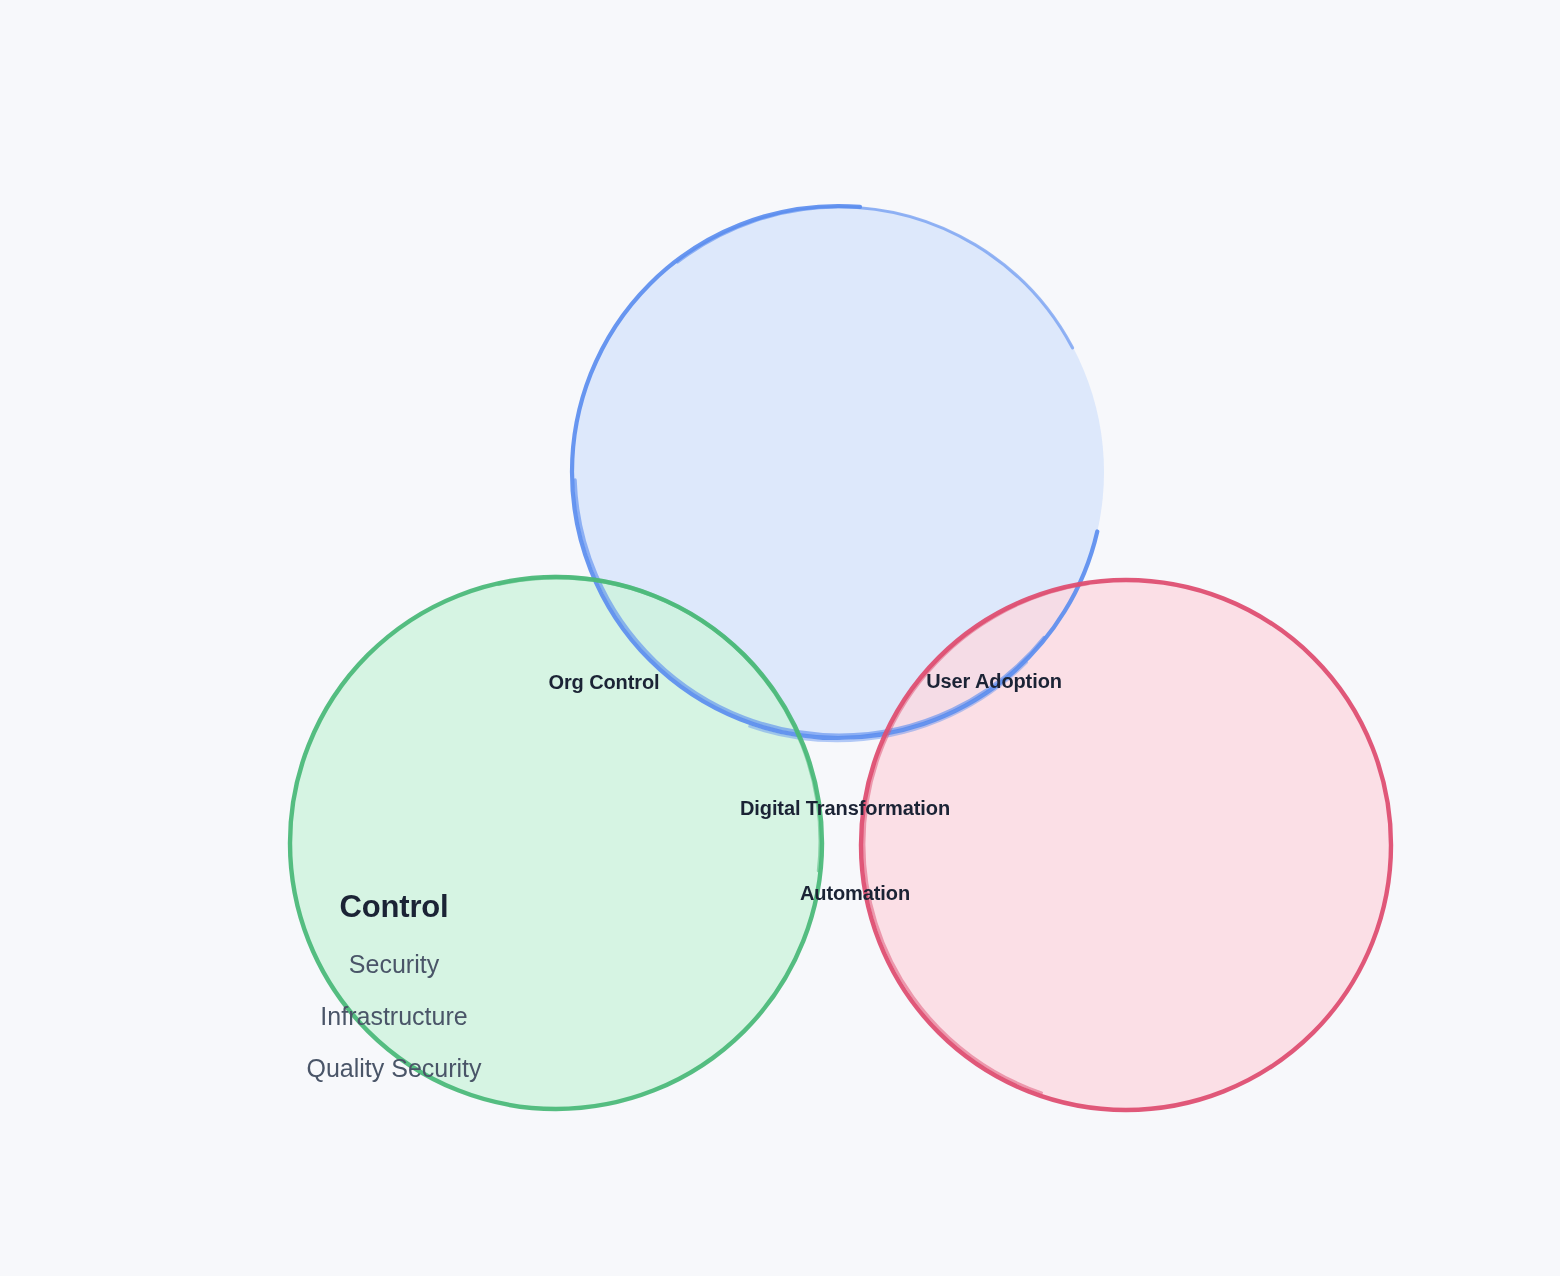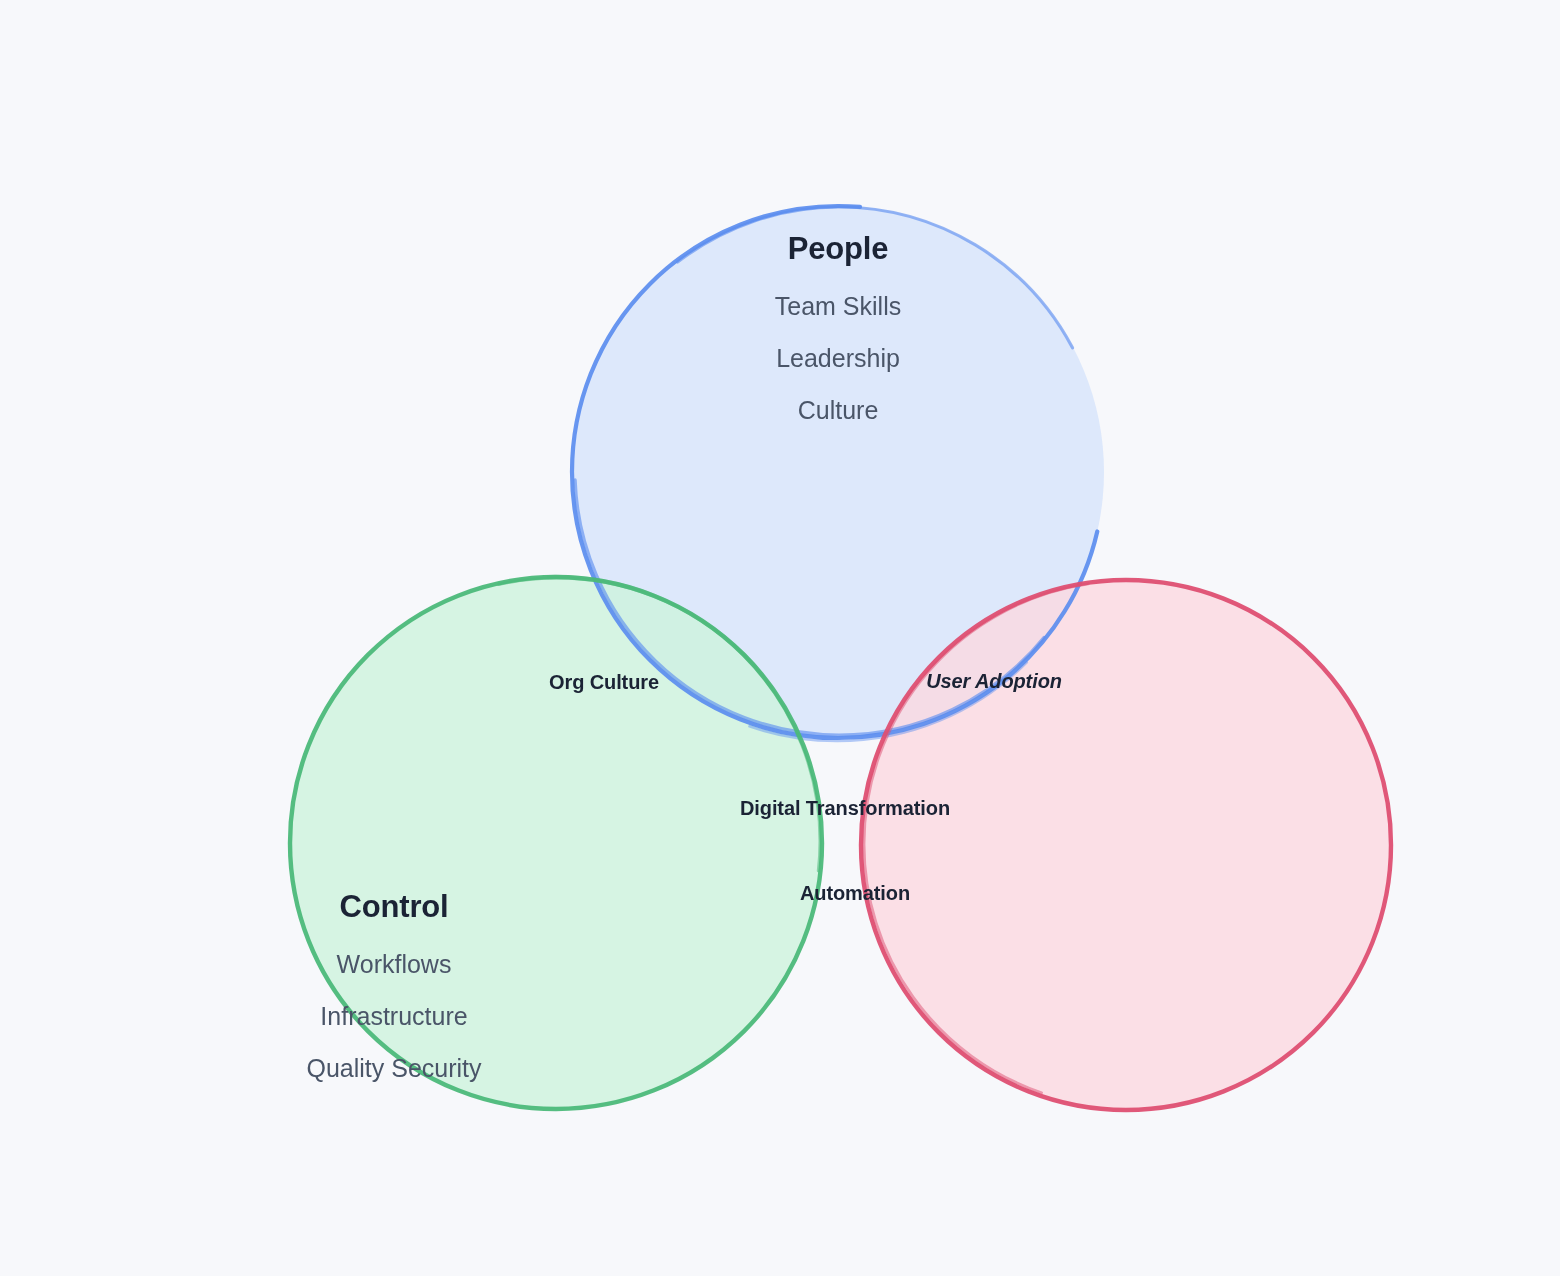--- a/index.html
+++ b/index.html
@@ -94,37 +94,31 @@
       <circle cx="557" cy="841" r="263" stroke="#4cb97a" stroke-width="3.0" stroke-opacity="0.55" stroke-dasharray="520 1150" stroke-dashoffset="-1180"></circle>
       <circle cx="555" cy="845" r="269" stroke="#4cb97a" stroke-width="2.4" stroke-opacity="0.38" stroke-dasharray="260 1430" stroke-dashoffset="-1260"></circle>
 
       <circle cx="1126" cy="845" r="265" stroke="#de4f72" stroke-width="4.4" stroke-opacity="0.95"></circle>
       <circle cx="1127" cy="844" r="263" stroke="#de4f72" stroke-width="2.8" stroke-opacity="0.5" stroke-dasharray="700 980" stroke-dashoffset="-500"></circle>
     </g>
   </svg>
 
   <div class="label-layer">
 
-    <div class="set-group" style="left:838px; top:233px;">
-      <div class="set-title">People</div>
-      <div class="set-item">Team Skills</div>
-      <div class="set-item">Leadership</div>
-      <div class="set-item">Culture</div>
-    </div>
 
     <div class="set-group" style="left:394px; top:891px;">
       <div class="set-title">Control</div>
-      <div class="set-item">Workflows</div>
+      <div class="set-item">Security</div>
       <div class="set-item">Infrastructure</div>
       <div class="set-item">Quality Security</div>
     </div>
 
 
-    <div class="intersect-label wide" style="left:604px; top:682px;">Org Culture</div>
+    <div class="intersect-label wide" style="left:604px; top:682px;">Org Control</div>
 
-    <div class="intersect-label wide" style="left:994px; top:681px;font-style:italic;">User Adoption</div>
+    <div class="intersect-label wide" style="left:994px; top:681px;">User Adoption</div>
 
     <div class="intersect-label wide" style="left:855px; top:893px;">Automation</div>
 
     <div class="intersect-label narrow" style="left:845px; top:772px;margin-top:36px;">Digital Transformation</div>
 
   </div>
 </div>
 
 </body></html>

